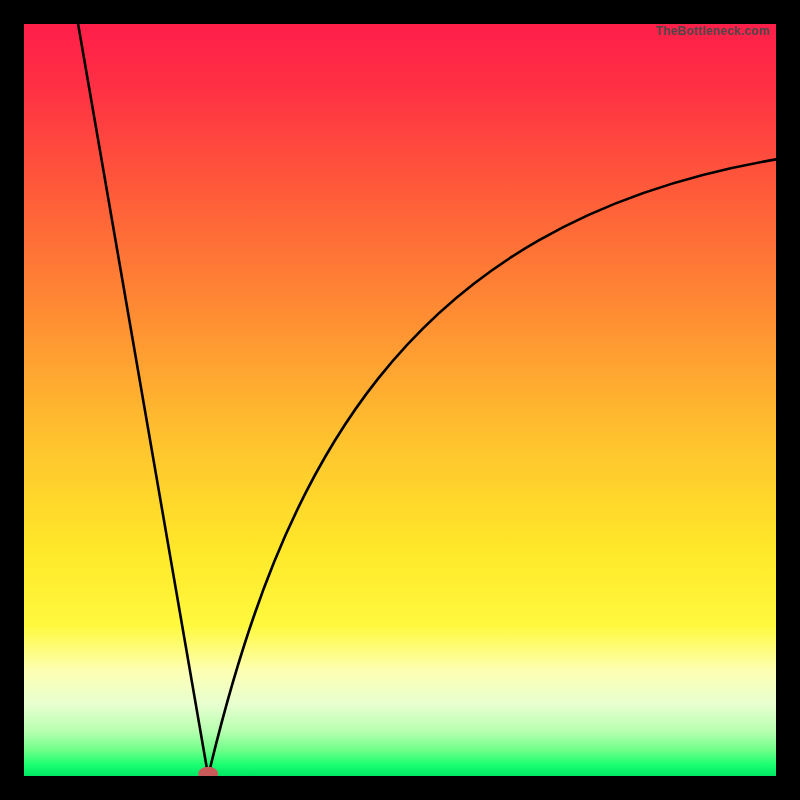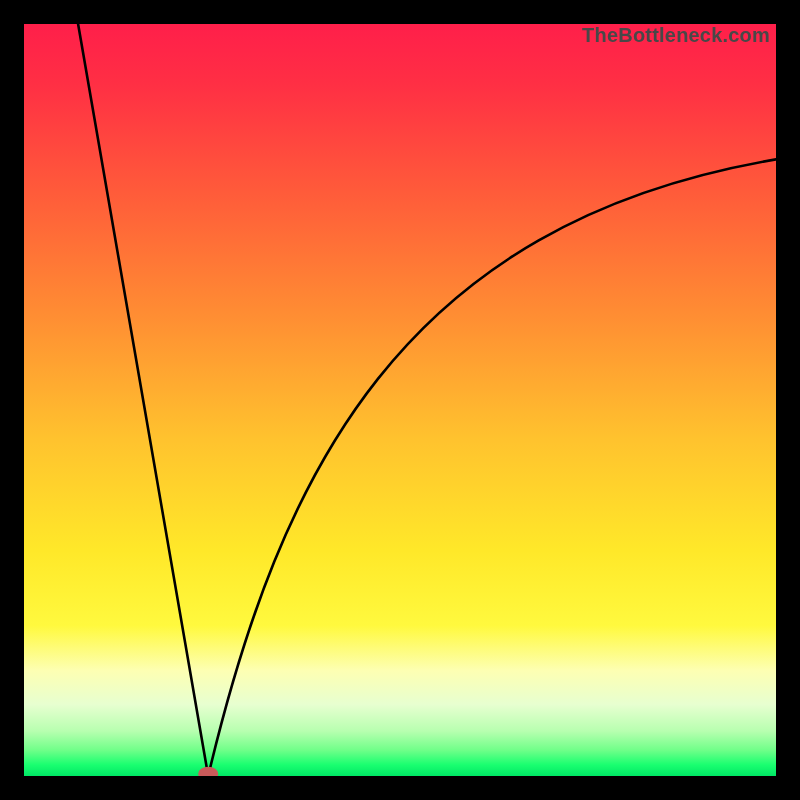--- a/index.html
+++ b/index.html
@@ -23,21 +23,21 @@
     top: 24px;
     width: 752px;
     height: 752px;
     overflow: hidden;
   }
   .source-label {
     position: absolute;
     top: 0;
     right: 6px;
     color: #484848;
-    font-size: 20px;
+    font-size: 12px;
     font-weight: bold;
     letter-spacing: 0.2px;
     z-index: 50;
   }
   svg {
     display: block;
   }
 </style>
 </head>
 <body>

